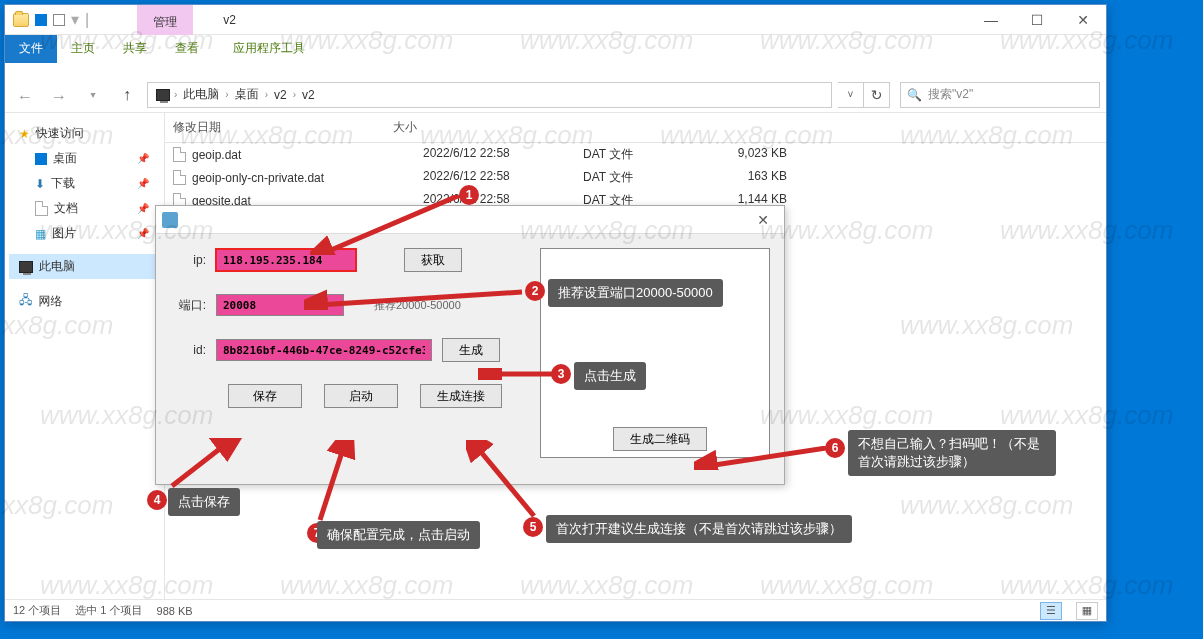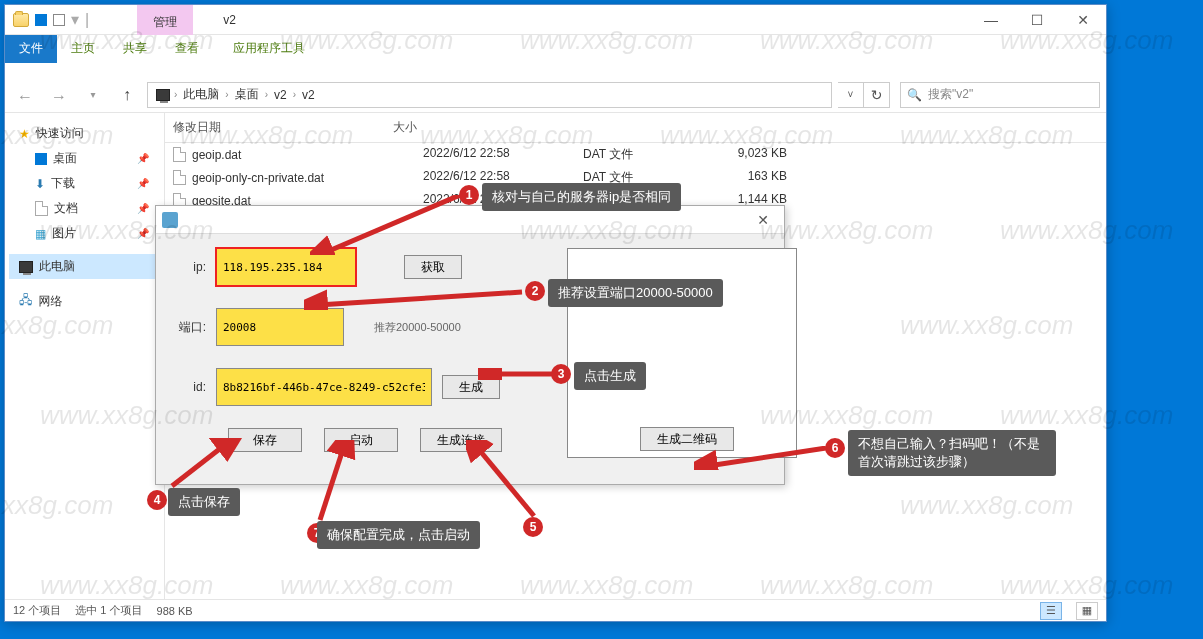--- a/index.html
+++ b/index.html
@@ -65,24 +65,24 @@
 .viewbtn.active { background:#cce8ff; border-color:#7ab4e8; }
 
 
 .dialog { position:absolute; left:155px; top:205px; width:630px; height:280px; background:#f0f0f0; border:1px solid #aaa; z-index:3; box-shadow: 2px 2px 8px rgba(0,0,0,0.2); }
 .dlg-title { height:28px; background:#fff; display:flex; align-items:center; justify-content:space-between; padding:0 6px; font-size:12px; border-bottom:1px solid #ddd; }
 .dlg-title .left { display:flex; align-items:center; gap:6px; }
 .e-ico { width:16px; height:16px; background:#5aa3d0; border-radius:2px; display:inline-block; }
 .dlg-body { display:flex; padding: 14px; gap: 14px; }
 .form-col { flex: 1.1; font-size: 12px; }
 .preview-col { width: 230px; }
-.preview-box { width: 100%; height: 210px; border: 1px solid #888; background:#fff; position:relative;margin-left:27px; }
+.preview-box { width: 100%; height: 210px; border: 1px solid #888; background:#fff; position:relative; }
 .frow { display:flex; align-items:center; margin-bottom: 22px; gap: 10px; }
 .flabel { width: 36px; text-align:right; color:#333; }
-.finput { height: 22px; border:1px solid #888; background:#fde047; font-size:11px; padding: 18px 6px; font-family: Consolas, monospace; }
+.finput { height: 22px; border:1px solid #888; background:#ec4899; font-size:11px; padding: 2px 6px; font-family: Consolas, monospace; font-weight: bold; }
 .finput.ip { width: 140px; }
 .finput.port { width: 128px; }
 .finput.id { width: 216px; }
 .fbtn { height: 24px; border:1px solid #888; background:#e8e8e8; padding: 2px 16px; font-size:12px; cursor:pointer; }
 .hint { font-size:11px; color:#666; }
 .ip-hl { outline: 2px solid #e22; outline-offset: -1px; }
 .btnrow { display:flex; gap: 22px; margin-top: 8px; }
 .btnrow .fbtn { width: 74px; text-align:center; }
 
 
@@ -295,21 +295,20 @@
       <div class="preview-box">
         <button class="fbtn" style="position:absolute; bottom:6px; left:72px">生成二维码</button>
       </div>
     </div>
   </div>
 </div>
 
 <div class="annot">
 
   <div class="badge" style="left:459px; top:185px">1</div>
-  <div class="bubble" style="left:482px; top:183px">核对与自己的服务器ip是否相同</div>
   <svg class="arrow" style="left:310px; top:195px" width="150" height="60">
       <defs>
         <marker id="ah" markerWidth="10" markerHeight="10" refX="2" refY="3" orient="auto">
           <path d="M0,0 L0,6 L8,3 z" fill="#d02828"></path>
         </marker>
       </defs>
       <line x1="150" y1="0" x2="14" y2="58" marker-end="url(#ah)"></line>
     </svg>
 
   <div class="badge" style="left:525px; top:281px">2</div>
@@ -324,20 +323,21 @@
       <line x1="74" y1="6" x2="14" y2="6" marker-end="url(#ah)"></line>
     </svg>
 
   <div class="badge" style="left:147px; top:490px">4</div>
   <div class="bubble" style="left:168px; top:488px">点击保存</div>
   <svg class="arrow" style="left:168px; top:438px" width="80" height="50">
       <line x1="4" y1="48" x2="58" y2="6" marker-end="url(#ah)"></line>
     </svg>
 
   <div class="badge" style="left:523px; top:517px">5</div>
+  <div class="bubble" style="left:546px; top:515px">首次打开建议生成连接（不是首次请跳过该步骤）</div>
   <svg class="arrow" style="left:466px; top:440px" width="80" height="78">
       <line x1="68" y1="76" x2="10" y2="6" marker-end="url(#ah)"></line>
     </svg>
 
   <div class="badge" style="left:825px; top:438px">6</div>
   <div class="bubble" style="left:848px; top:430px; white-space:normal; width:208px">不想自己输入？扫码吧！（不是首次请跳过该步骤）</div>
   <svg class="arrow" style="left:694px; top:446px" width="134" height="24">
       <line x1="132" y1="2" x2="14" y2="20" marker-end="url(#ah)"></line>
     </svg>
 

